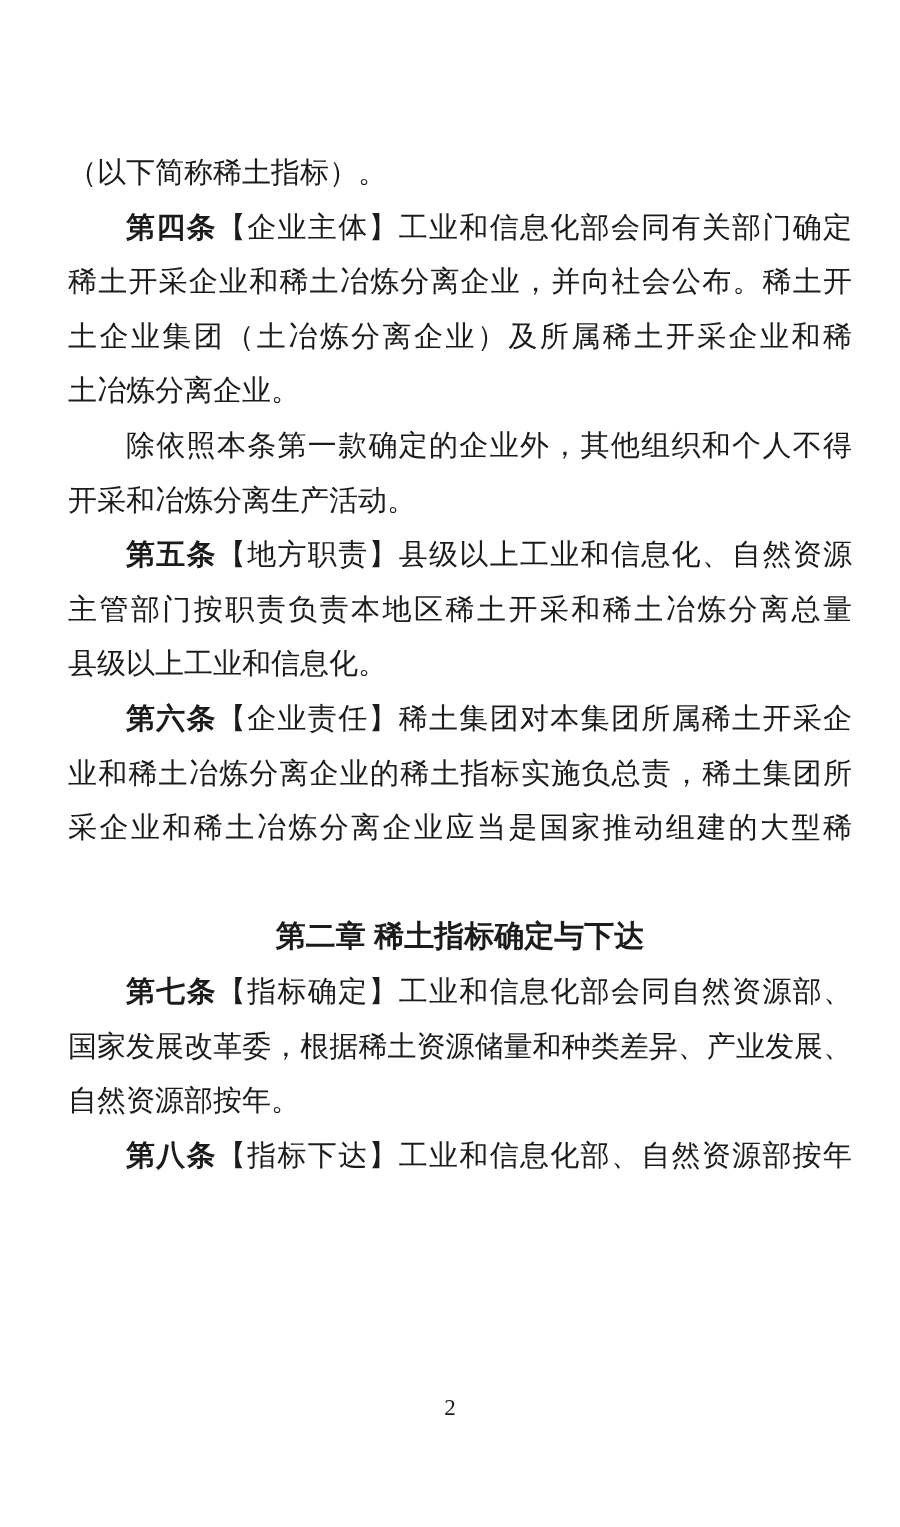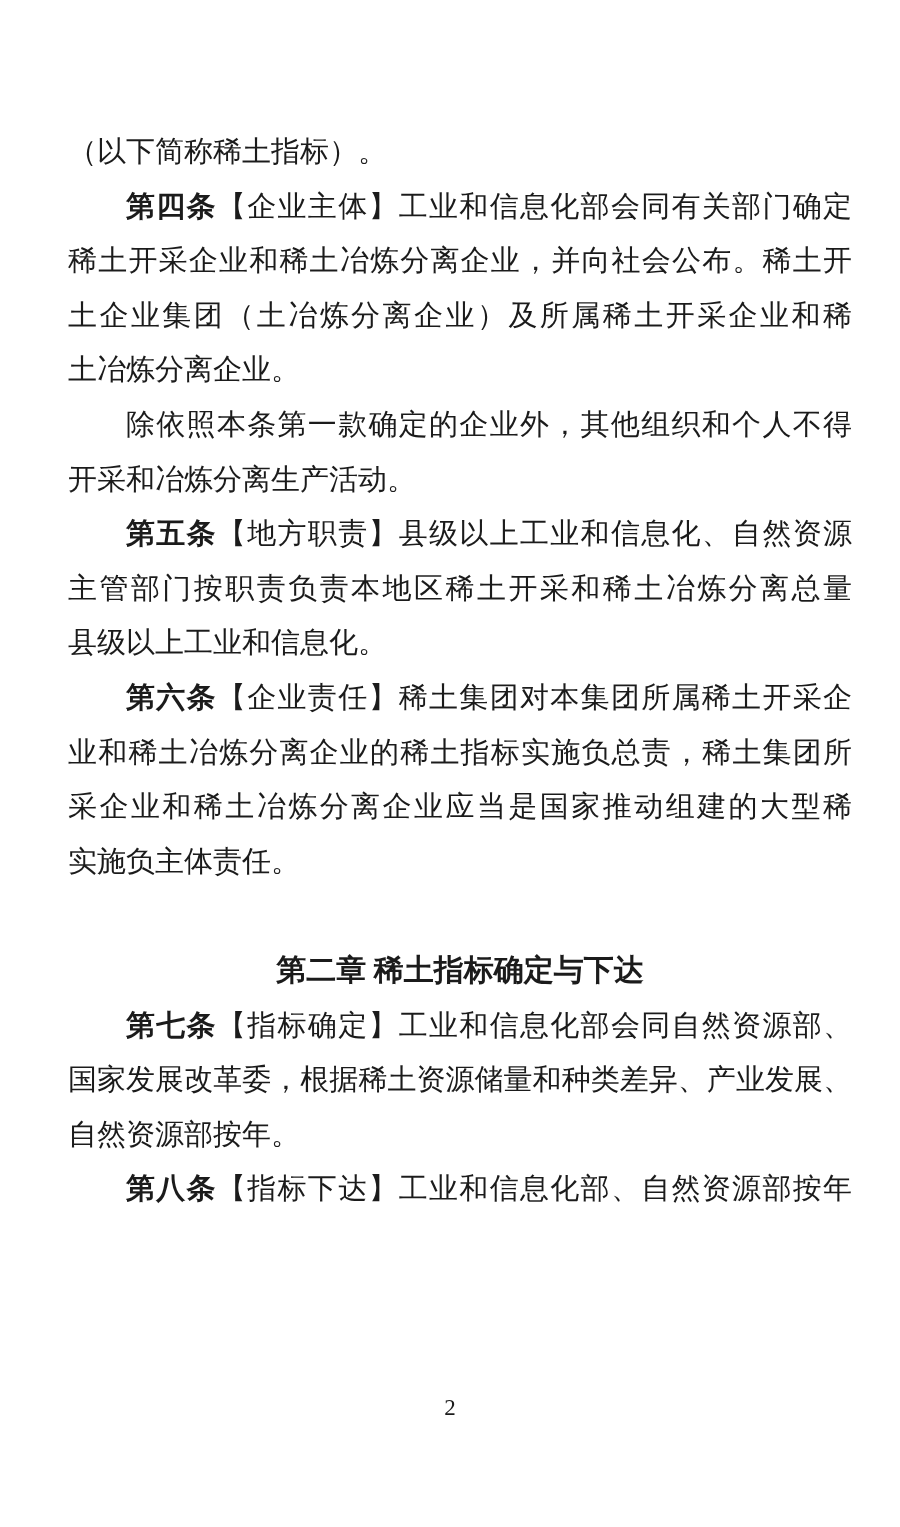--- a/index.html
+++ b/index.html
@@ -12,21 +12,21 @@
     width: 900px;
     height: 1527px;
     background: #ffffff;
     overflow: hidden;
     font-family: "Liberation Serif", serif;
     color: #1b1b1b;
   }
   .doc-body {
     position: absolute;
     left: 68px;
-    top: 124px;
+    top: 145px;
     width: 784px;
   }
   .line {
     height: 54.6px;
     line-height: 54.6px;
     font-size: 29px;
     letter-spacing: 0;
   }
   
   .line.para-start {
@@ -41,21 +41,21 @@
   }
   
   .line.para-end {
     text-align: left;
   }
   .line.blank {
     
   }
   .line.chapter {
     text-align: center;
-    font-family: Liberation Serif, serif;
+    font-family: Liberation Sans, sans-serif;
     font-weight: 700;
     font-size: 30px;
   }
   .seg-bold {
     font-weight: 700;
   }
   .seg-normal {
     font-weight: 400;
   }
   .page-footer {
@@ -82,21 +82,20 @@
       <div class="line para-line"><span class="seg-normal">土企业集团（土冶炼分离企业）及所属稀土开采企业和稀</span></div>
       <div class="line para-end"><span class="seg-normal">土冶炼分离企业。</span></div>
       <div class="line para-start"><span class="seg-normal">除依照本条第一款确定的企业外，其他组织和个人不得</span></div>
       <div class="line para-end"><span class="seg-normal">开采和冶炼分离生产活动。</span></div>
       <div class="line para-start"><span class="seg-bold">第五条</span><span class="seg-normal">【地方职责】县级以上工业和信息化、自然资源</span></div>
       <div class="line para-line"><span class="seg-normal">主管部门按职责负责本地区稀土开采和稀土冶炼分离总量</span></div>
       <div class="line para-end"><span class="seg-normal">县级以上工业和信息化。</span></div>
       <div class="line para-start"><span class="seg-bold">第六条</span><span class="seg-normal">【企业责任】稀土集团对本集团所属稀土开采企</span></div>
       <div class="line para-line"><span class="seg-normal">业和稀土冶炼分离企业的稀土指标实施负总责，稀土集团所</span></div>
       <div class="line para-line"><span class="seg-normal">采企业和稀土冶炼分离企业应当是国家推动组建的大型稀</span></div>
-      <div class="line para-end"><span class="seg-normal">实施负主体责任。</span></div>
       <div class="line blank"></div>
       <div class="line chapter"><span class="seg-bold">第二章 稀土指标确定与下达</span></div>
       <div class="line para-start"><span class="seg-bold">第七条</span><span class="seg-normal">【指标确定】工业和信息化部会同自然资源部、</span></div>
       <div class="line para-line"><span class="seg-normal">国家发展改革委，根据稀土资源储量和种类差异、产业发展、</span></div>
       <div class="line para-end"><span class="seg-normal">自然资源部按年。</span></div>
       <div class="line para-start"><span class="seg-bold">第八条</span><span class="seg-normal">【指标下达】工业和信息化部、自然资源部按年</span></div>
     </div>
   <div class="page-footer">2</div>
 </div>
 

